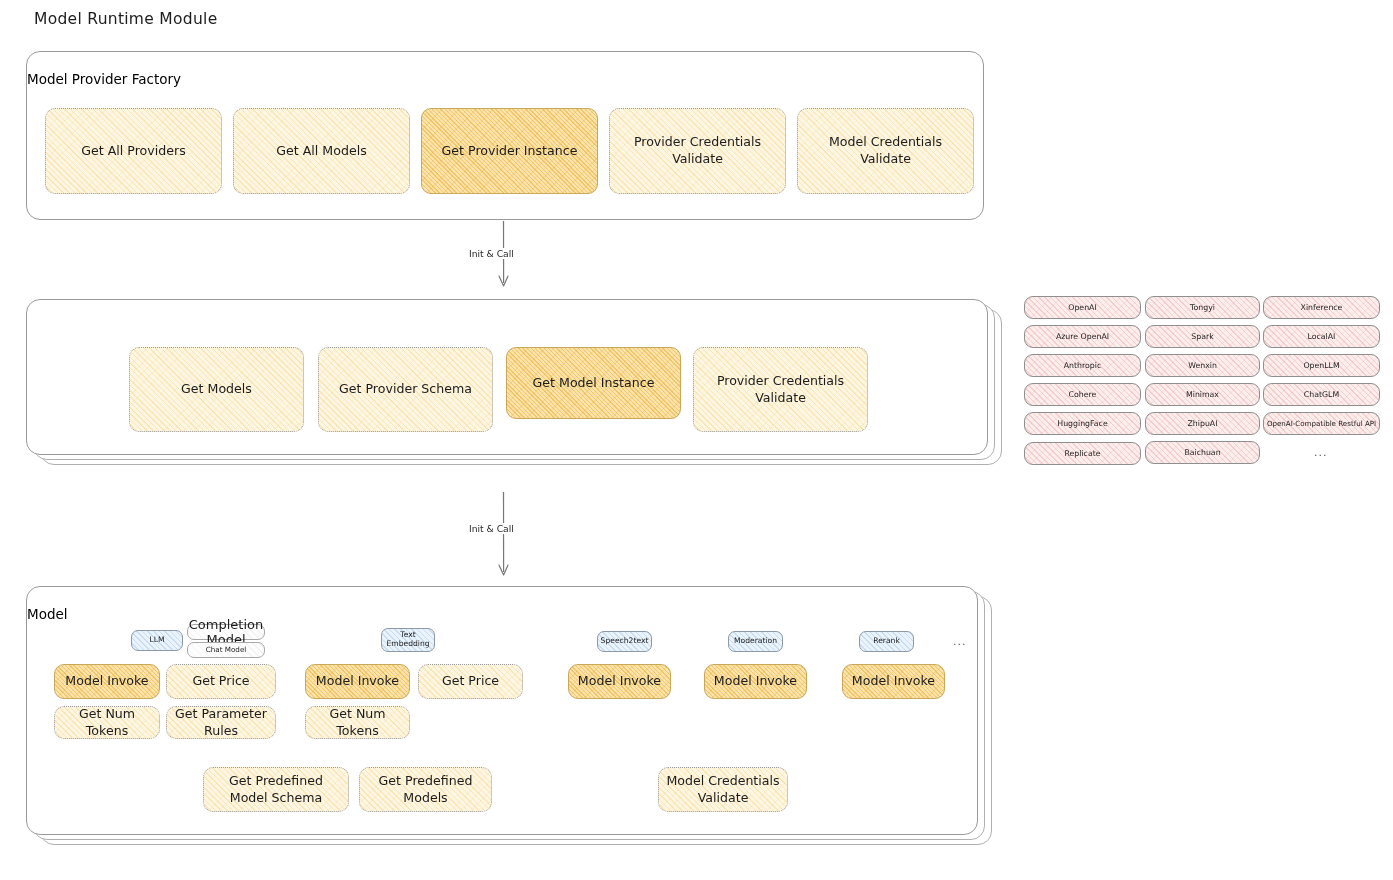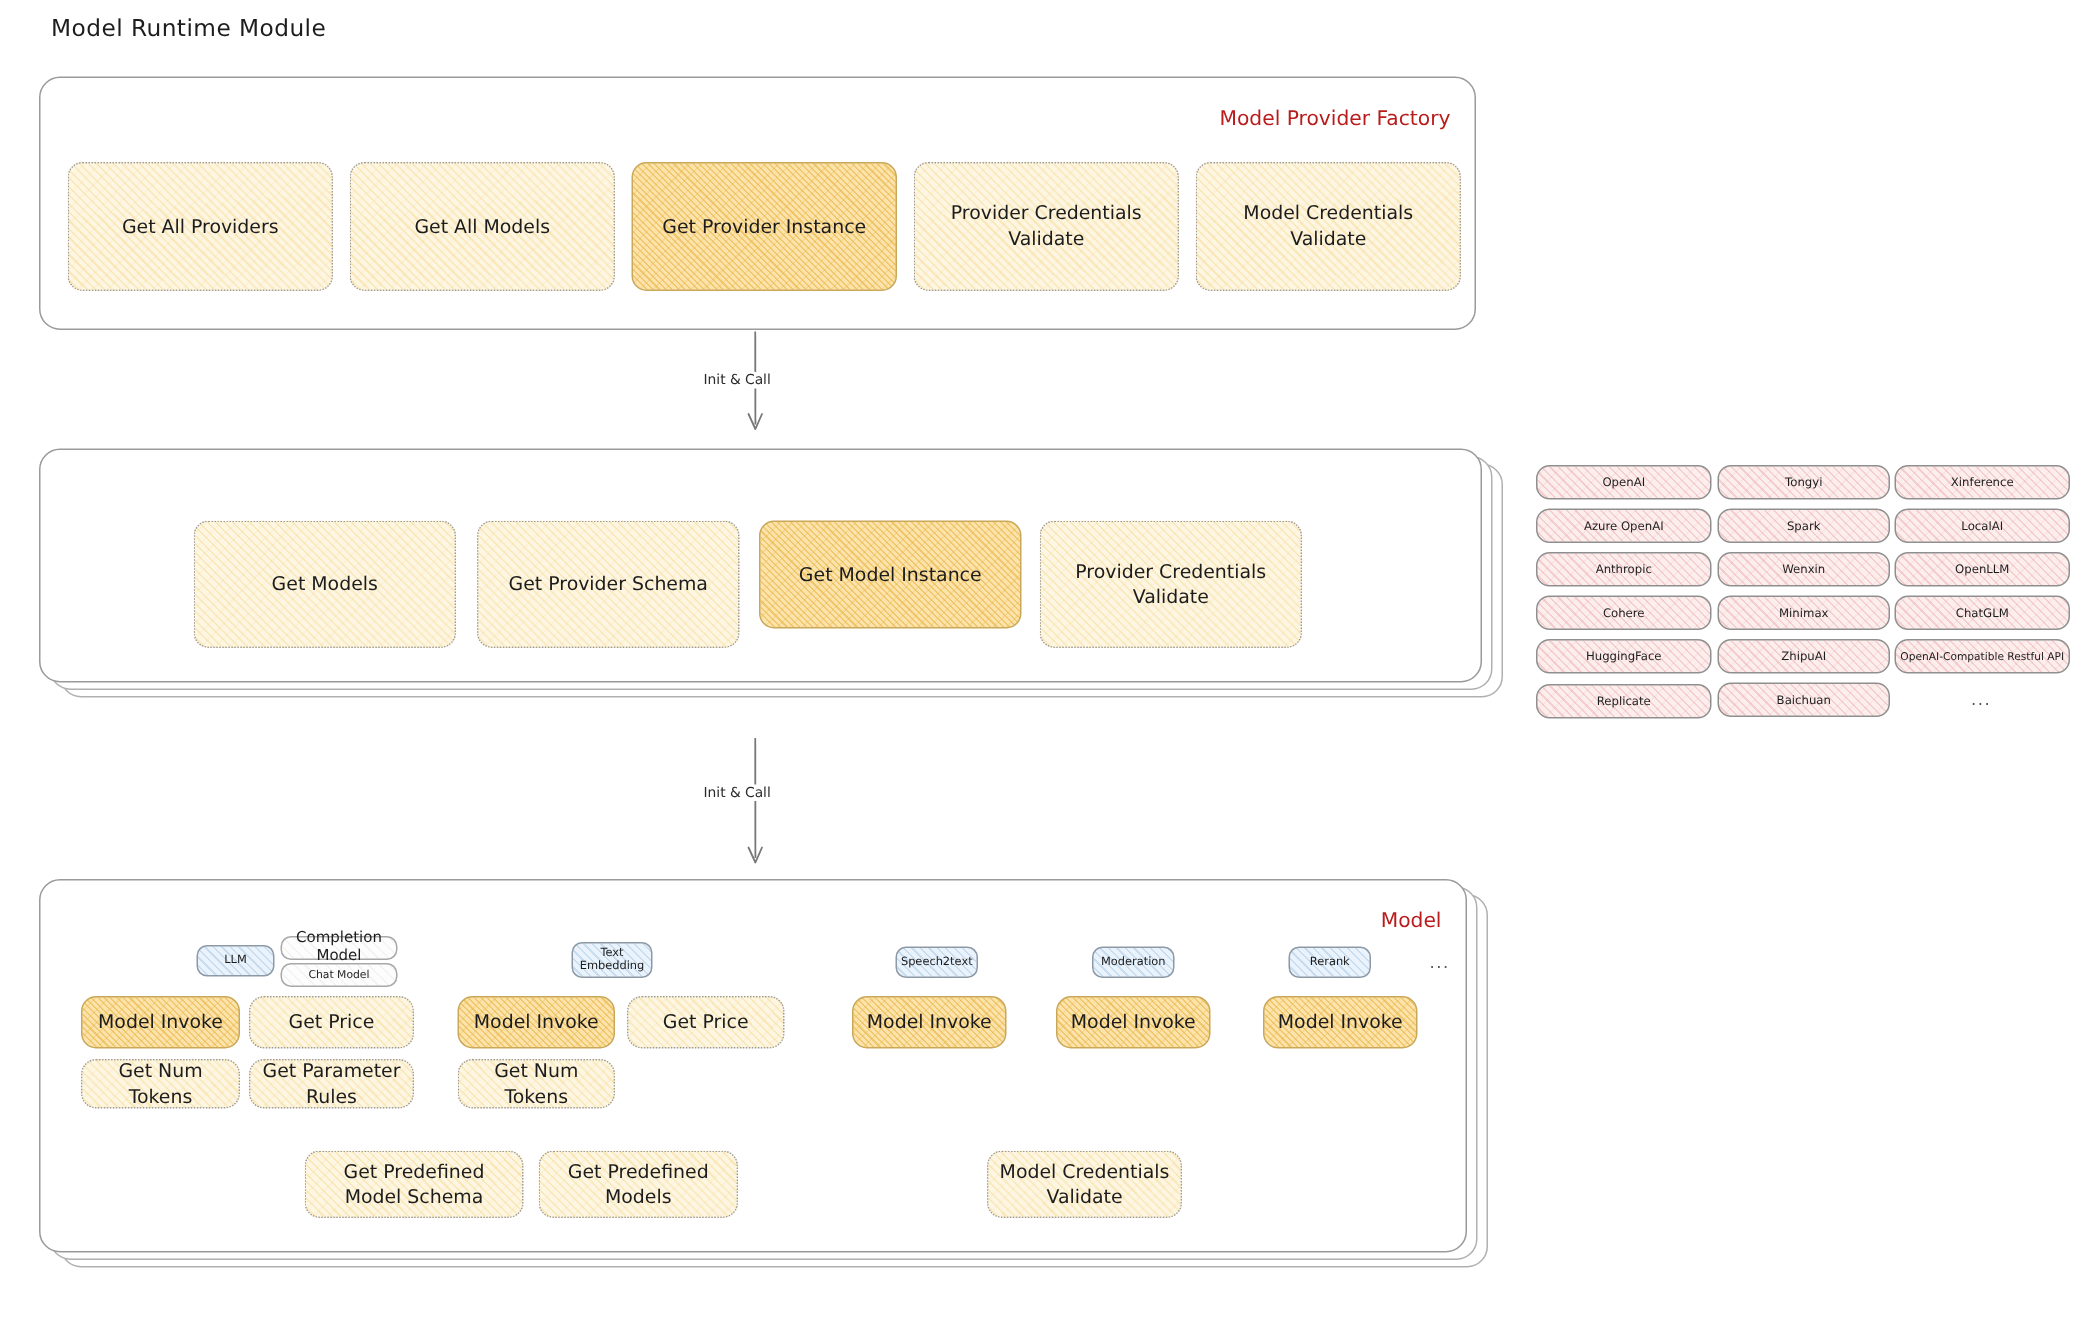--- a/index.html
+++ b/index.html
@@ -68,23 +68,23 @@
     position: absolute;
     border: 1.1px solid #b0b0b0;
     border-radius: 14px;
     background: #ffffff;
     box-sizing: border-box;
   }
   .panel-title {
     position: absolute;
     left: 0;
     right: 16px;
-    text-align: right;
+    text-align: left;
     font-size: 13.5px;
-    color: #b91c1c;
+    color: #000000;
   }
 
   
   .mbox {
     position: absolute;
     box-sizing: border-box;
     border: 1.1px dotted #9b9b9b;
     border-radius: 10px;
     display: flex;
     align-items: center;
@@ -181,21 +181,21 @@
 
   <div class="mbox hatch-amber-light" style="left:291px; top:47px; width:175px; height:85px;">Get Provider Schema</div>
 
   <div class="mbox hatch-amber-light" style="left:102px; top:47px; width:175px; height:85px;">Get Models</div>
 
   <div class="mbox solid hatch-amber-dark" style="left:479px; top:47px; width:175px; height:72px;">Get Model Instance</div>
 
   <div class="mbox hatch-amber-light" style="left:666px; top:47px; width:175px; height:85px;">Provider Credentials Validate</div>
 </div>
 
-<div style="position:absolute; left:1024px; top:310px; width:360px; height:175px;">
+<div style="position:absolute; left:1024px; top:296px; width:360px; height:175px;">
 
   <div class="pill hatch-pink" style="left:0px; top:0px; width:117px; height:23px;">OpenAI</div>
   <div class="pill hatch-pink" style="left:0px; top:29px; width:117px; height:23px;">Azure OpenAI</div>
   <div class="pill hatch-pink" style="left:0px; top:58px; width:117px; height:23px;">Anthropic</div>
   <div class="pill hatch-pink" style="left:0px; top:87px; width:117px; height:23px;">Cohere</div>
   <div class="pill hatch-pink" style="left:0px; top:116px; width:117px; height:23px;">HuggingFace</div>
   <div class="pill hatch-pink" style="left:0px; top:146px; width:117px; height:23px;">Replicate</div>
 
   <div class="pill hatch-pink" style="left:121px; top:0px; width:115px; height:23px;">Tongyi</div>
   <div class="pill hatch-pink" style="left:121px; top:29px; width:115px; height:23px;">Spark</div>
@@ -221,21 +221,21 @@
   <div class="arrow-label" style="left:-2px; top:31px;">Init &amp; Call</div>
 </div>
 
 <div class="panel-shadow" style="left:40px; top:596px; width:952px; height:249px;"></div>
 <div class="panel-shadow" style="left:33px; top:591px; width:952px; height:249px;"></div>
 <div class="panel" style="left:26px; top:586px; width:952px; height:249px;">
 
   <div class="panel-title" style="top:19px;">Model</div>
 
   <div class="chip hatch-blue" style="left:104px; top:43px; width:52px; height:21px;">LLM</div>
-  <div class="chip plain hatch-white" style="left:160px; top:37px; width:78px; height:16px; font-size:10px;">Completion Model</div>
+  <div class="chip plain hatch-white" style="left:160px; top:37px; width:78px; height:16px; font-size:13px;">Completion Model</div>
   <div class="chip plain hatch-white" style="left:160px; top:55px; width:78px; height:16px; font-size:7.2px;">Chat Model</div>
 
   <div class="chip hatch-blue" style="left:354px; top:41px; width:54px; height:24px;">Text Embedding</div>
 
   <div class="chip hatch-blue" style="left:570px; top:44px; width:55px; height:21px;">Speech2text</div>
 
   <div class="chip hatch-blue" style="left:701px; top:44px; width:55px; height:21px;">Moderation</div>
 
   <div class="chip hatch-blue" style="left:832px; top:44px; width:55px; height:21px;">Rerank</div>
 

